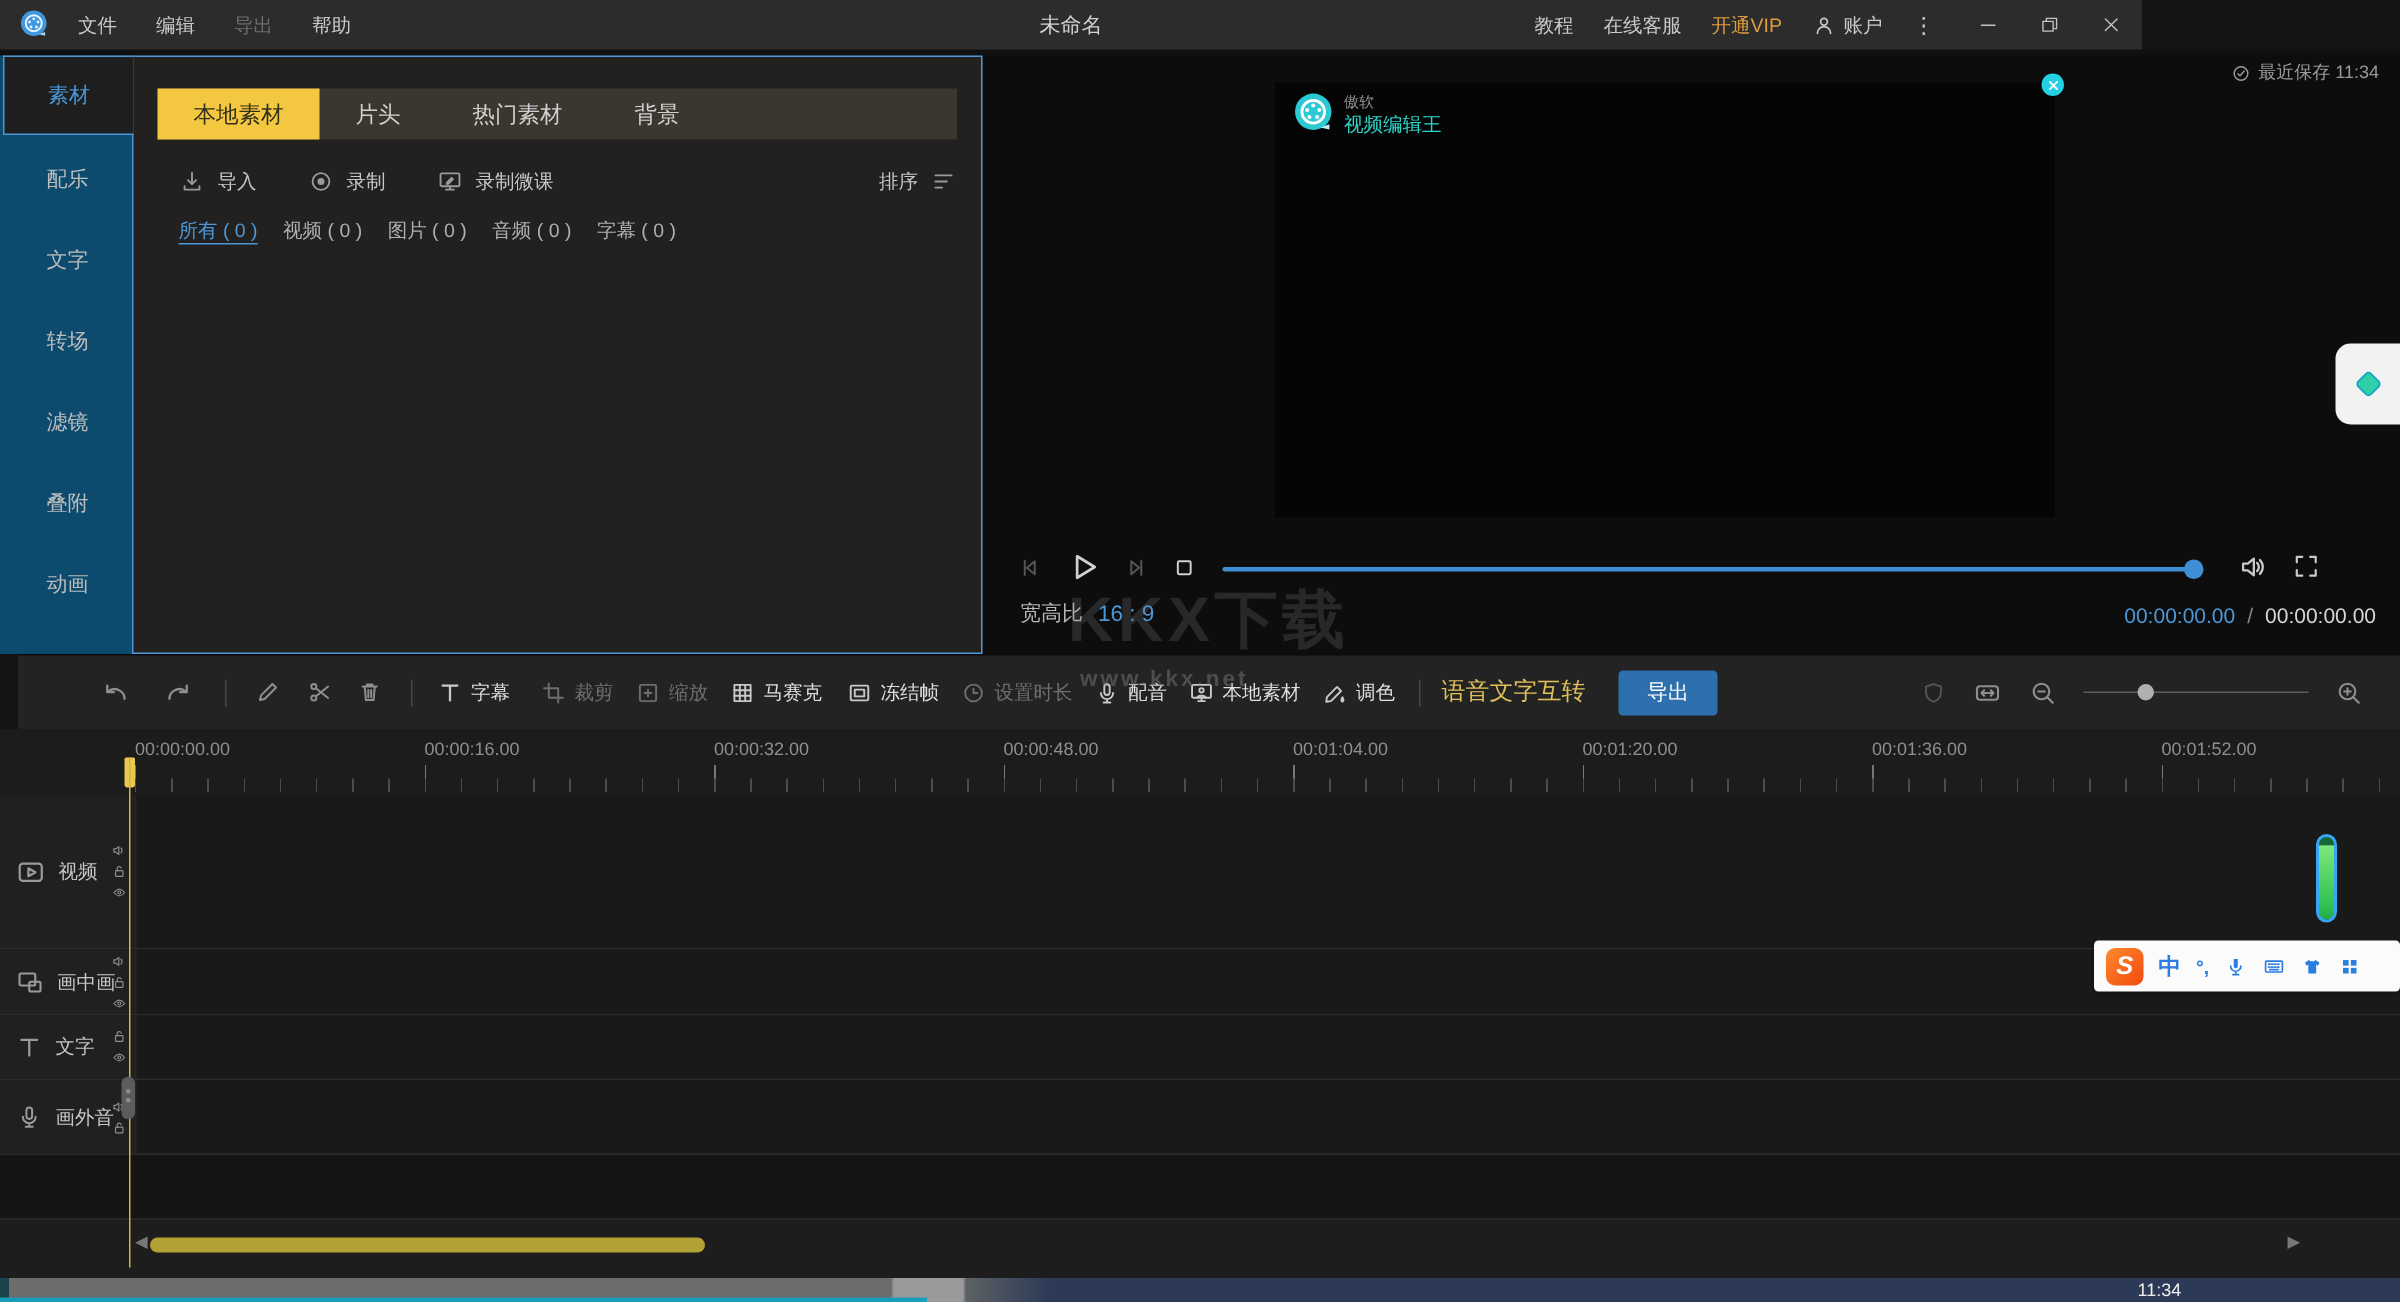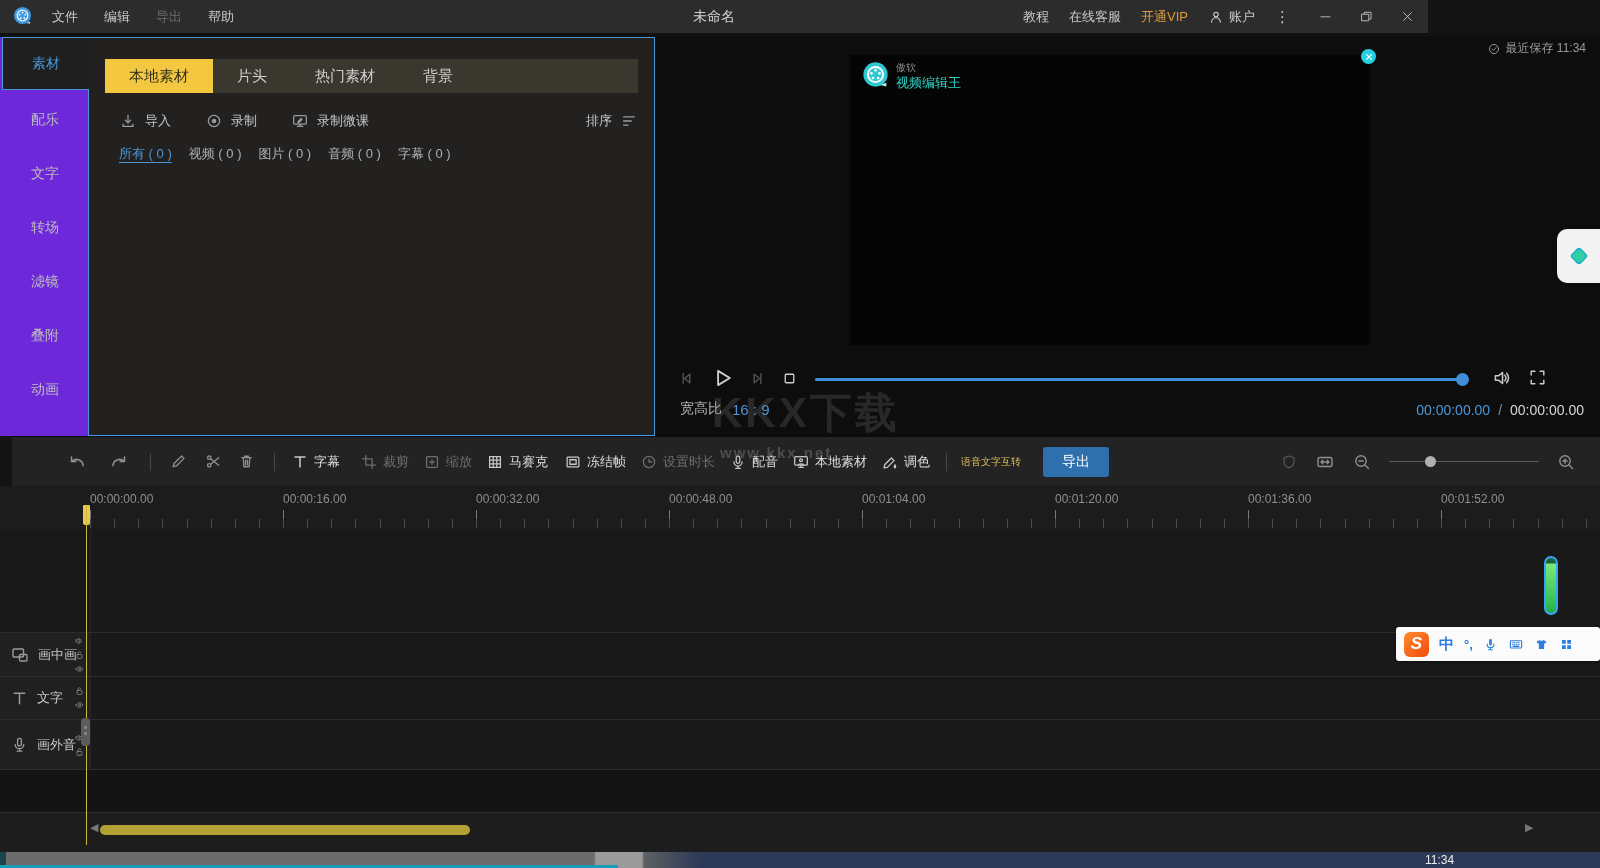--- a/index.html
+++ b/index.html
@@ -19,21 +19,21 @@
   .tright { margin-left:auto; display:flex; align-items:center; gap:20px; margin-right:14px; }
   .tlink { white-space:nowrap; }
   .vip { color:#e09b3d; }
   .account { display:flex; align-items:center; gap:5px; color:#c9c9c9; }
   .more { font-size:15px; letter-spacing:1px; }
   .wbtn { margin-left:8px; color:#c3c3c3; }
 
   .gapstrip { position:absolute; left:0; top:33px; width:1600px; height:4px; background:#101010; }
 
   
-  .rail { position:absolute; left:0; top:37px; width:90px; height:399px; background:#6d28d9; z-index:3; }
+  .rail { position:absolute; left:0; top:37px; width:90px; height:399px; background:#0c4a6e; z-index:3; }
   .rail-item { position:absolute; width:100%; text-align:center; color:#bdbdbd; font-size:14px; cursor:pointer; }
   .active-tab { position:absolute; left:2px; top:37px; width:87px; height:53px; background:#1e1e1e;
     border:1px solid #4b97d8; border-right:none; z-index:6; display:flex; align-items:center;
     justify-content:center; color:#4b97d8; font-size:14px; cursor:pointer; }
 
   
   .panel { position:absolute; left:88px; top:37px; width:567px; height:399px; background:#232120;
     border:1px solid #4b97d8; z-index:4; }
   .tabstrip { position:absolute; left:16px; top:21px; width:533px; height:34px; background:#3a372f;
     display:flex; align-items:stretch; }
@@ -83,21 +83,21 @@
   .tl-toolbar { position:absolute; left:0; top:436px; width:1600px; height:50px; background:#232323;
     border-top:1px solid #0a0a0a; display:flex; align-items:center; padding-left:54px; z-index:5;margin-left:12px; }
   .tbico { color:#8f8f8f; cursor:pointer; }
   .vsep { width:1px; height:18px; background:#474747; }
   .ml14{margin-left:14px;} .ml16{margin-left:16px;} .ml18{margin-left:18px;} .ml20{margin-left:20px;}
   .tool { display:flex; align-items:center; gap:5px; cursor:pointer; white-space:nowrap; }
   .tool svg { color:#c9c9c9; }
   .tool em { font-style:normal; color:#dedede; font-size:13px; }
   .tool.off svg { color:#6e6e6e; }
   .tool.off em { color:#6e6e6e;text-align:center; }
-  .stt { color:#dfc05a; font-size:10px; cursor:pointer; white-space:nowrap; }
+  .stt { color:#dfc05a; font-size:16px; cursor:pointer; white-space:nowrap; }
   .export-btn { margin-left:22px; background:#2e6fae; color:#fff; font-size:14px; padding:6px 19px;
     border-radius:3px; cursor:pointer; white-space:nowrap; }
   .tb-right { position:absolute; left:1268px; top:0; height:50px; display:flex; align-items:center; gap:17px; }
   .shield { color:#555; }
   .slider { position:relative; width:150px; height:20px; cursor:pointer; }
   .slider .line { position:absolute; left:0; right:0; top:9px; height:1px; background:#5a5a5a; }
   .slider .thumb { position:absolute; left:36px; top:4px; width:11px; height:11px; border-radius:50%; background:#b0b0b0; }
 
   
   .ruler { position:absolute; left:0; top:486px; width:1600px; height:44px; background:#1c1c1c; cursor:pointer; }
@@ -494,20 +494,46 @@
     <span class="rlabel" style="left:1055px">00:01:20.00</span>
     <span class="rlabel" style="left:1248px">00:01:36.00</span>
     <span class="rlabel" style="left:1441px">00:01:52.00</span>
     <div class="ticks-major"></div>
     <div class="ticks-minor"></div>
   </section>
 
   <section class="tracks">
     <div class="trow" style="height:103px">
       <div class="tlane"></div>
+      <div class="thead">
+        <svg class="si" width="21" height="21" viewBox="0 0 20 20">
+            <rect x="3" y="4.5" width="14" height="11" rx="2"></rect>
+            <path d="M8.5 7.5l4.5 2.5-4.5 2.5z"></path>
+          </svg>
+        <span class="tlabel">视频</span>
+        <span class="mini">
+          <span>
+              <svg class="si" width="11" height="11" viewBox="0 0 20 20">
+                <path d="M3.5 8v4h2.5l3.5 2.8V5.2L6 8zM12 7a4 4 0 0 1 0 6"></path>
+              </svg>
+            </span>
+          <span>
+              <svg class="si" width="11" height="11" viewBox="0 0 20 20">
+                <rect x="5.5" y="9" width="9" height="7" rx="1"></rect>
+                <path d="M7.5 9V6.5a2.5 2.5 0 0 1 4.9-.6"></path>
+              </svg>
+            </span>
+          <span>
+              <svg class="si" width="11" height="11" viewBox="0 0 20 20">
+                <path d="M3.5 10c4.3-5.5 8.7-5.5 13 0-4.3 5.5-8.7 5.5-13 0z"></path>
+                <circle cx="10" cy="10" r="1.8"></circle>
+              </svg>
+            </span>
+        </span>
+      </div>
     </div>
     <div class="trow" style="height:44px">
       <div class="tlane"></div>
       <div class="thead">
         <svg class="si" width="20" height="20" viewBox="0 0 20 20">
             <rect x="3" y="4" width="10.5" height="8" rx="1"></rect>
             <rect x="9.5" y="9.5" width="7.5" height="6.5" rx="1"></rect>
           </svg>
         <span class="tlabel">画中画</span>
         <span class="mini">

